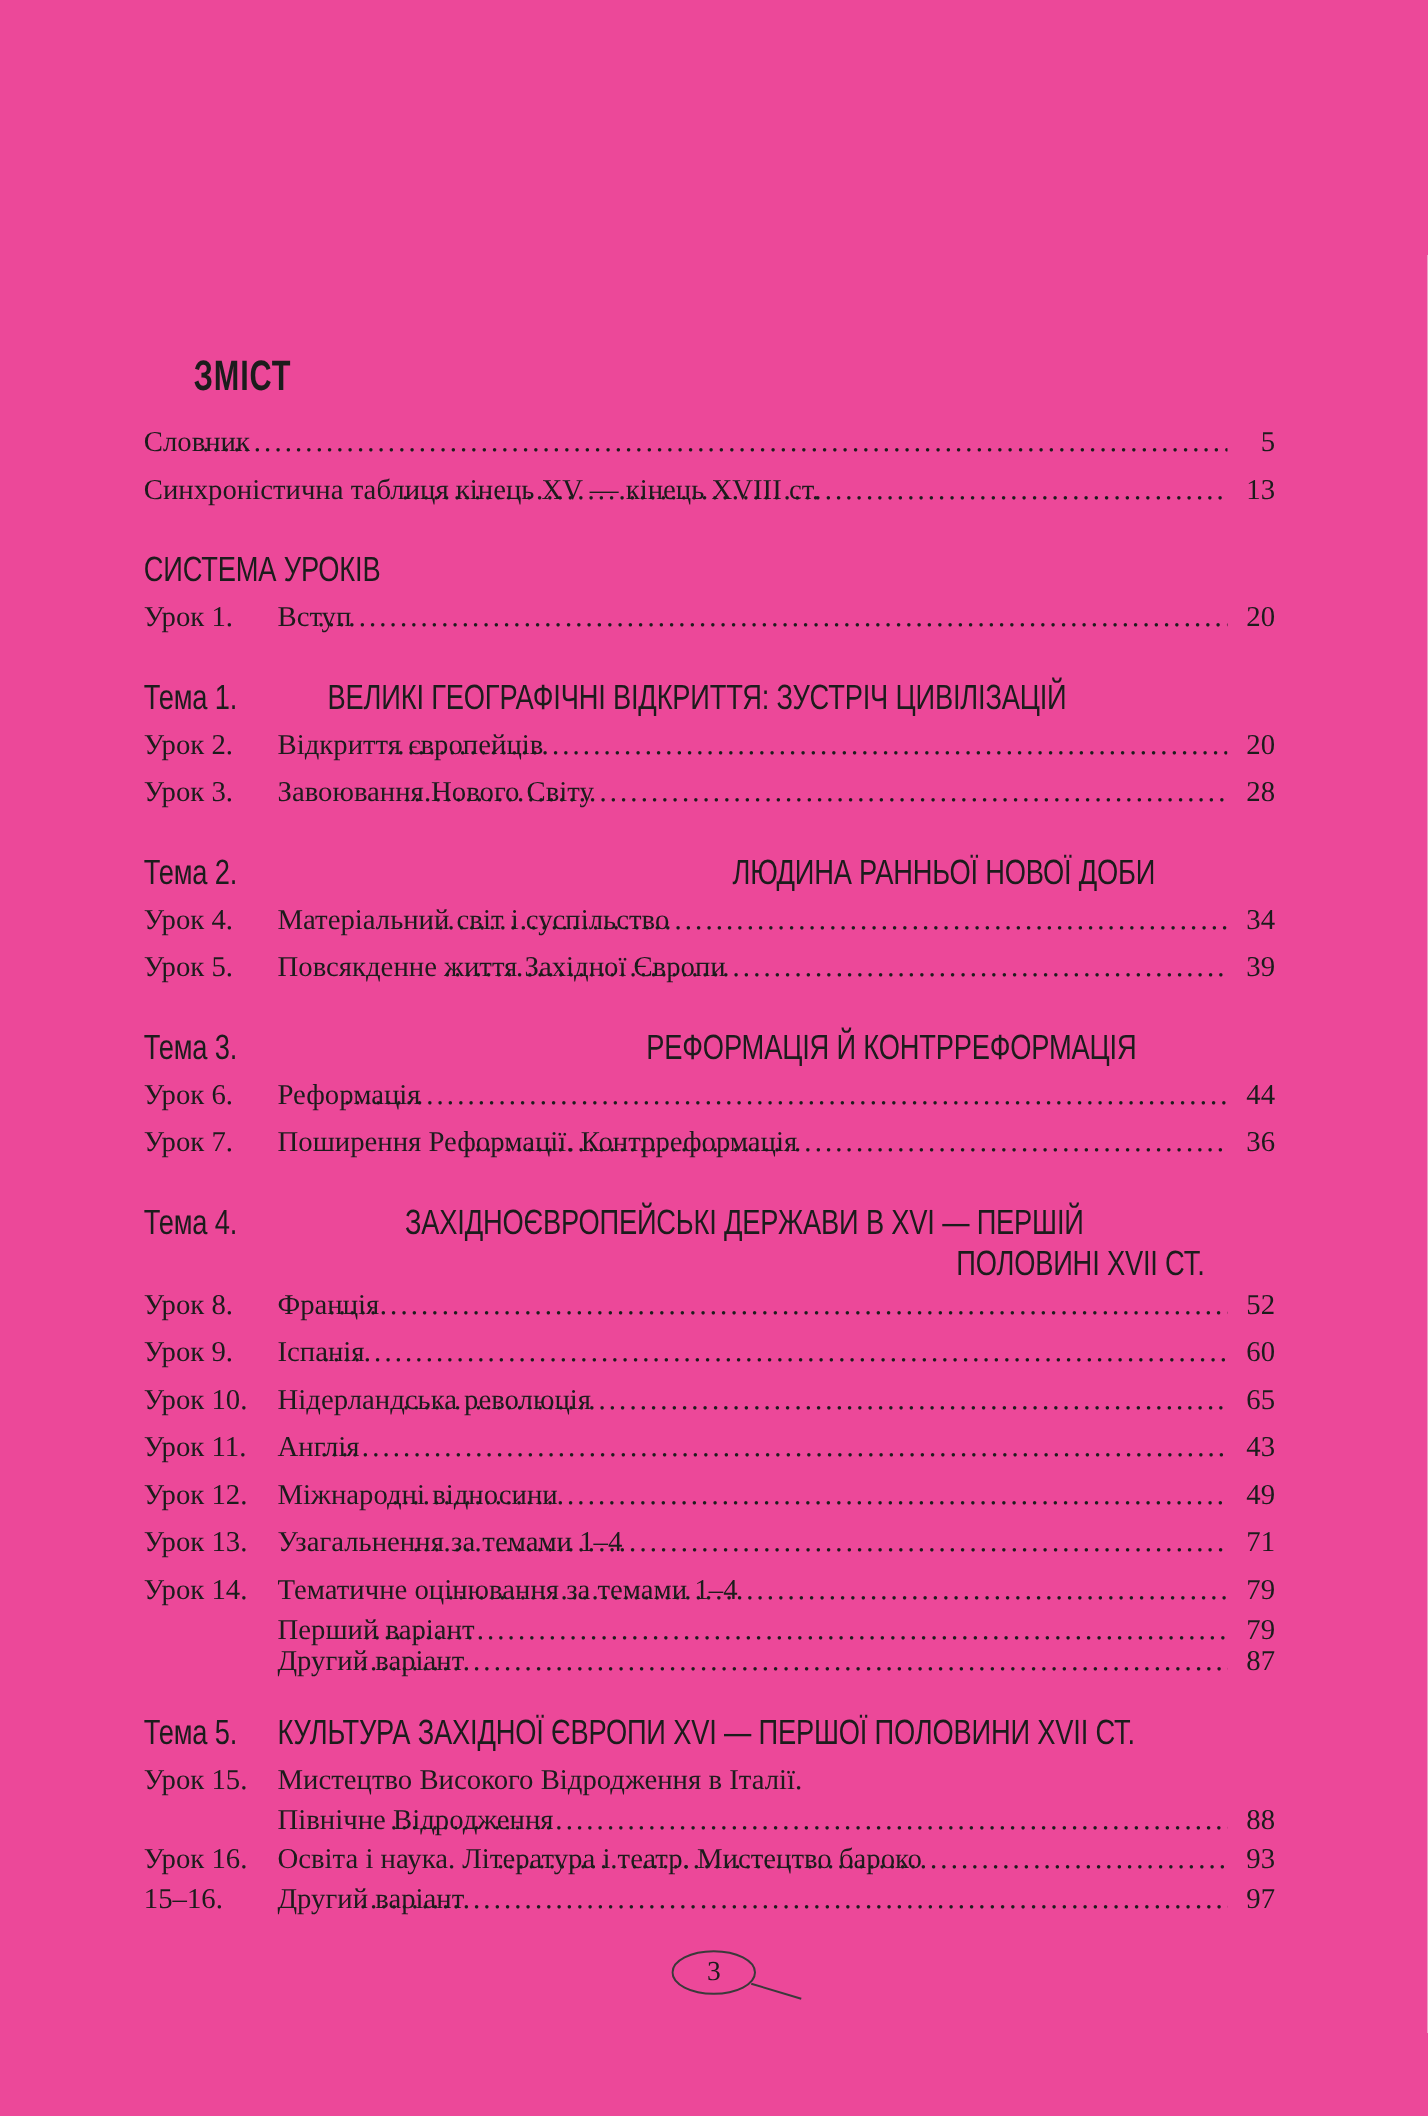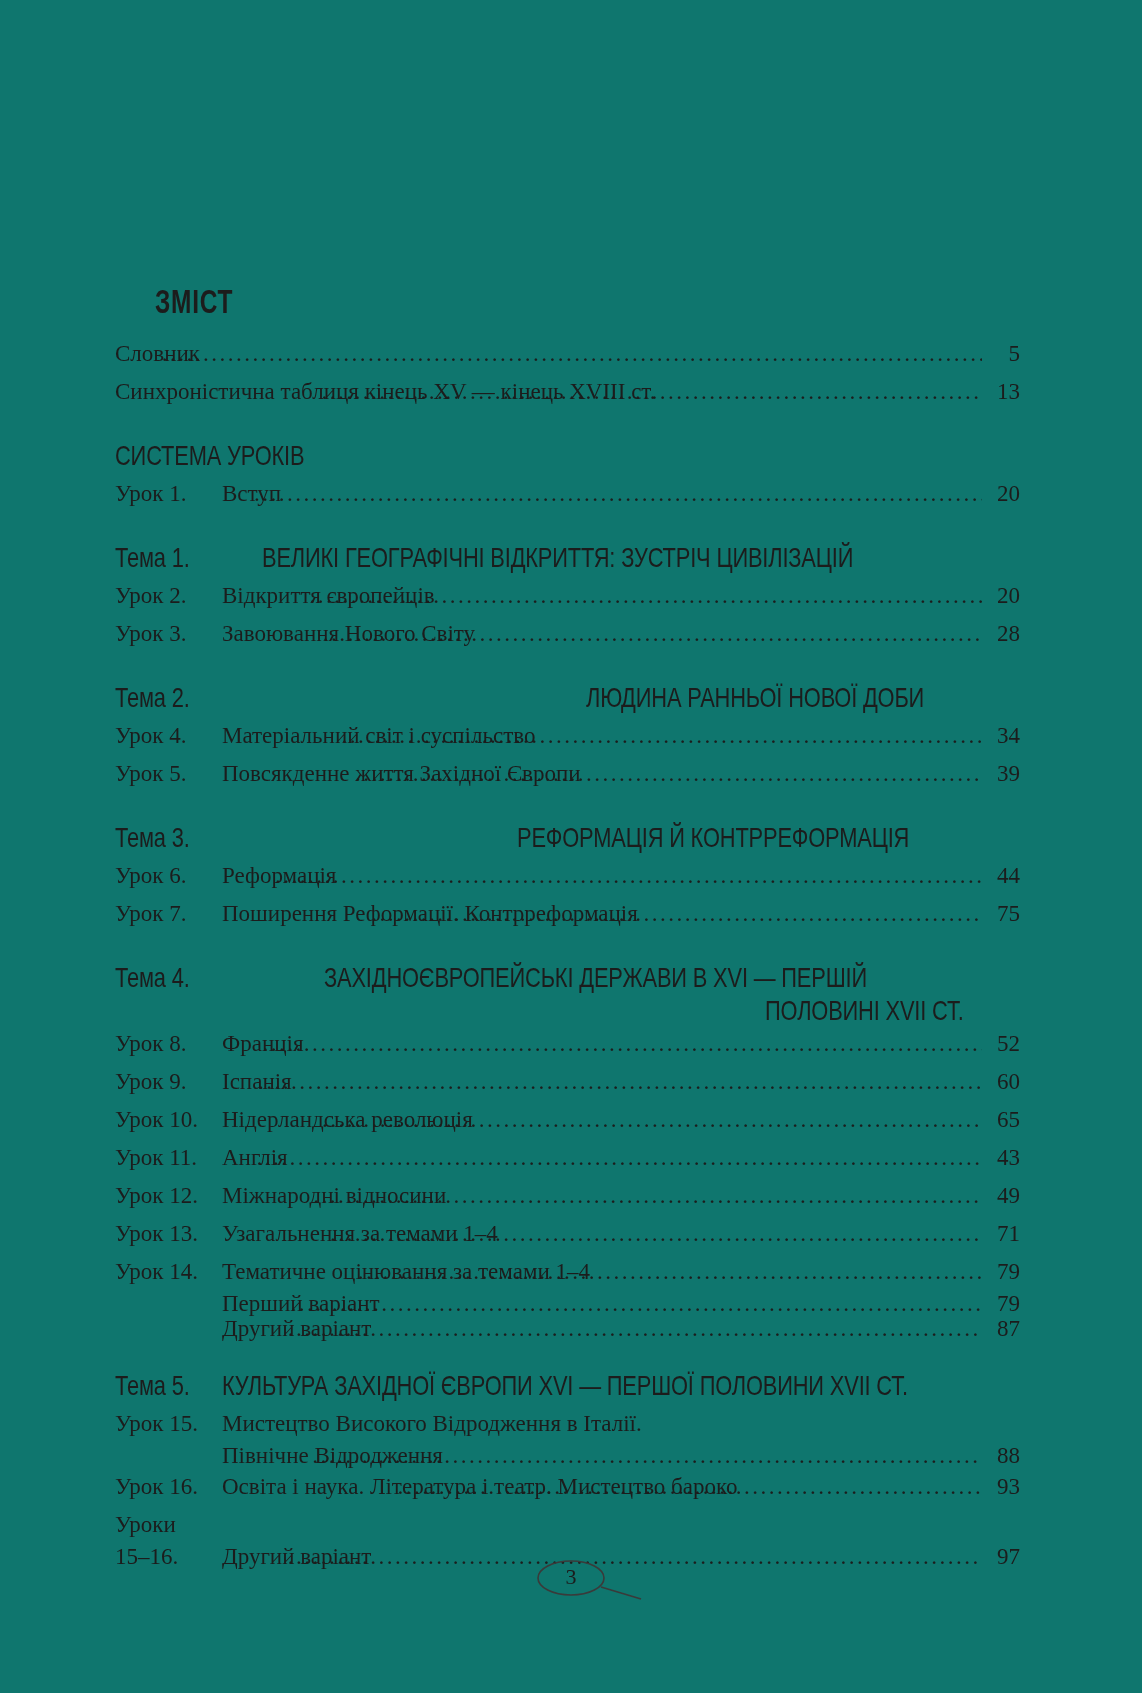--- a/index.html
+++ b/index.html
@@ -1,19 +1,19 @@
 <!DOCTYPE html>
 <html lang="uk"><head>
 <meta charset="utf-8">
 <style>
   html,body{margin:0;padding:0;background:#e8e8e8;}
   .page{
     position:relative;
     width:1142px;height:1693px;
-    background:#0f766e;
+    background:#ec4899;
     color:#1c1c1c;
     overflow:hidden;
     margin:0 auto;
   }
   .content{
     position:absolute;left:115px;top:282px;width:905px;
   }
   h1.doc-title{
     font-family:"Liberation Sans",sans-serif;
     font-weight:bold;
@@ -156,21 +156,21 @@
         <div class="line entry">
           <span class="cell-label">Урок 6.</span>
           <span class="cell-title">Реформація</span>
           <span class="dots"></span>
           <span class="cell-page">44</span>
         </div>
         <div class="line entry">
           <span class="cell-label">Урок 7.</span>
           <span class="cell-title">Поширення Реформації. Контрреформація</span>
           <span class="dots"></span>
-          <span class="cell-page">75</span>
+          <span class="cell-page">36</span>
         </div>
         <div class="line theme gap sans">
           <span class="cell-label"><span class="cond">Тема 4.</span></span>
           <span class="cell-title theme-lines">
             <span class="tline"><span class="cond">ЗАХІДНОЄВРОПЕЙСЬКІ ДЕРЖАВИ В XVI — ПЕРШІЙ</span></span>
             <span class="tline"><span class="cond">ПОЛОВИНІ XVII СТ.</span></span>
           </span>
         </div>
         <div class="line entry">
           <span class="cell-label">Урок 8.</span>
@@ -237,23 +237,20 @@
         <div class="line cont tight">
           <span class="cell-title">Північне Відродження</span>
           <span class="dots"></span>
           <span class="cell-page">88</span>
         </div>
         <div class="line entry">
           <span class="cell-label">Урок 16.</span>
           <span class="cell-title">Освіта і наука. Література і театр. Мистецтво бароко</span>
           <span class="dots"></span>
           <span class="cell-page">93</span>
-        </div>
-        <div class="line labelonly">
-          <span class="cell-label">Уроки</span>
         </div>
         <div class="line entry tight">
           <span class="cell-label">15–16.</span>
           <span class="cell-title">Другий варіант</span>
           <span class="dots"></span>
           <span class="cell-page">97</span>
         </div>
       </div>
   </div>
 

